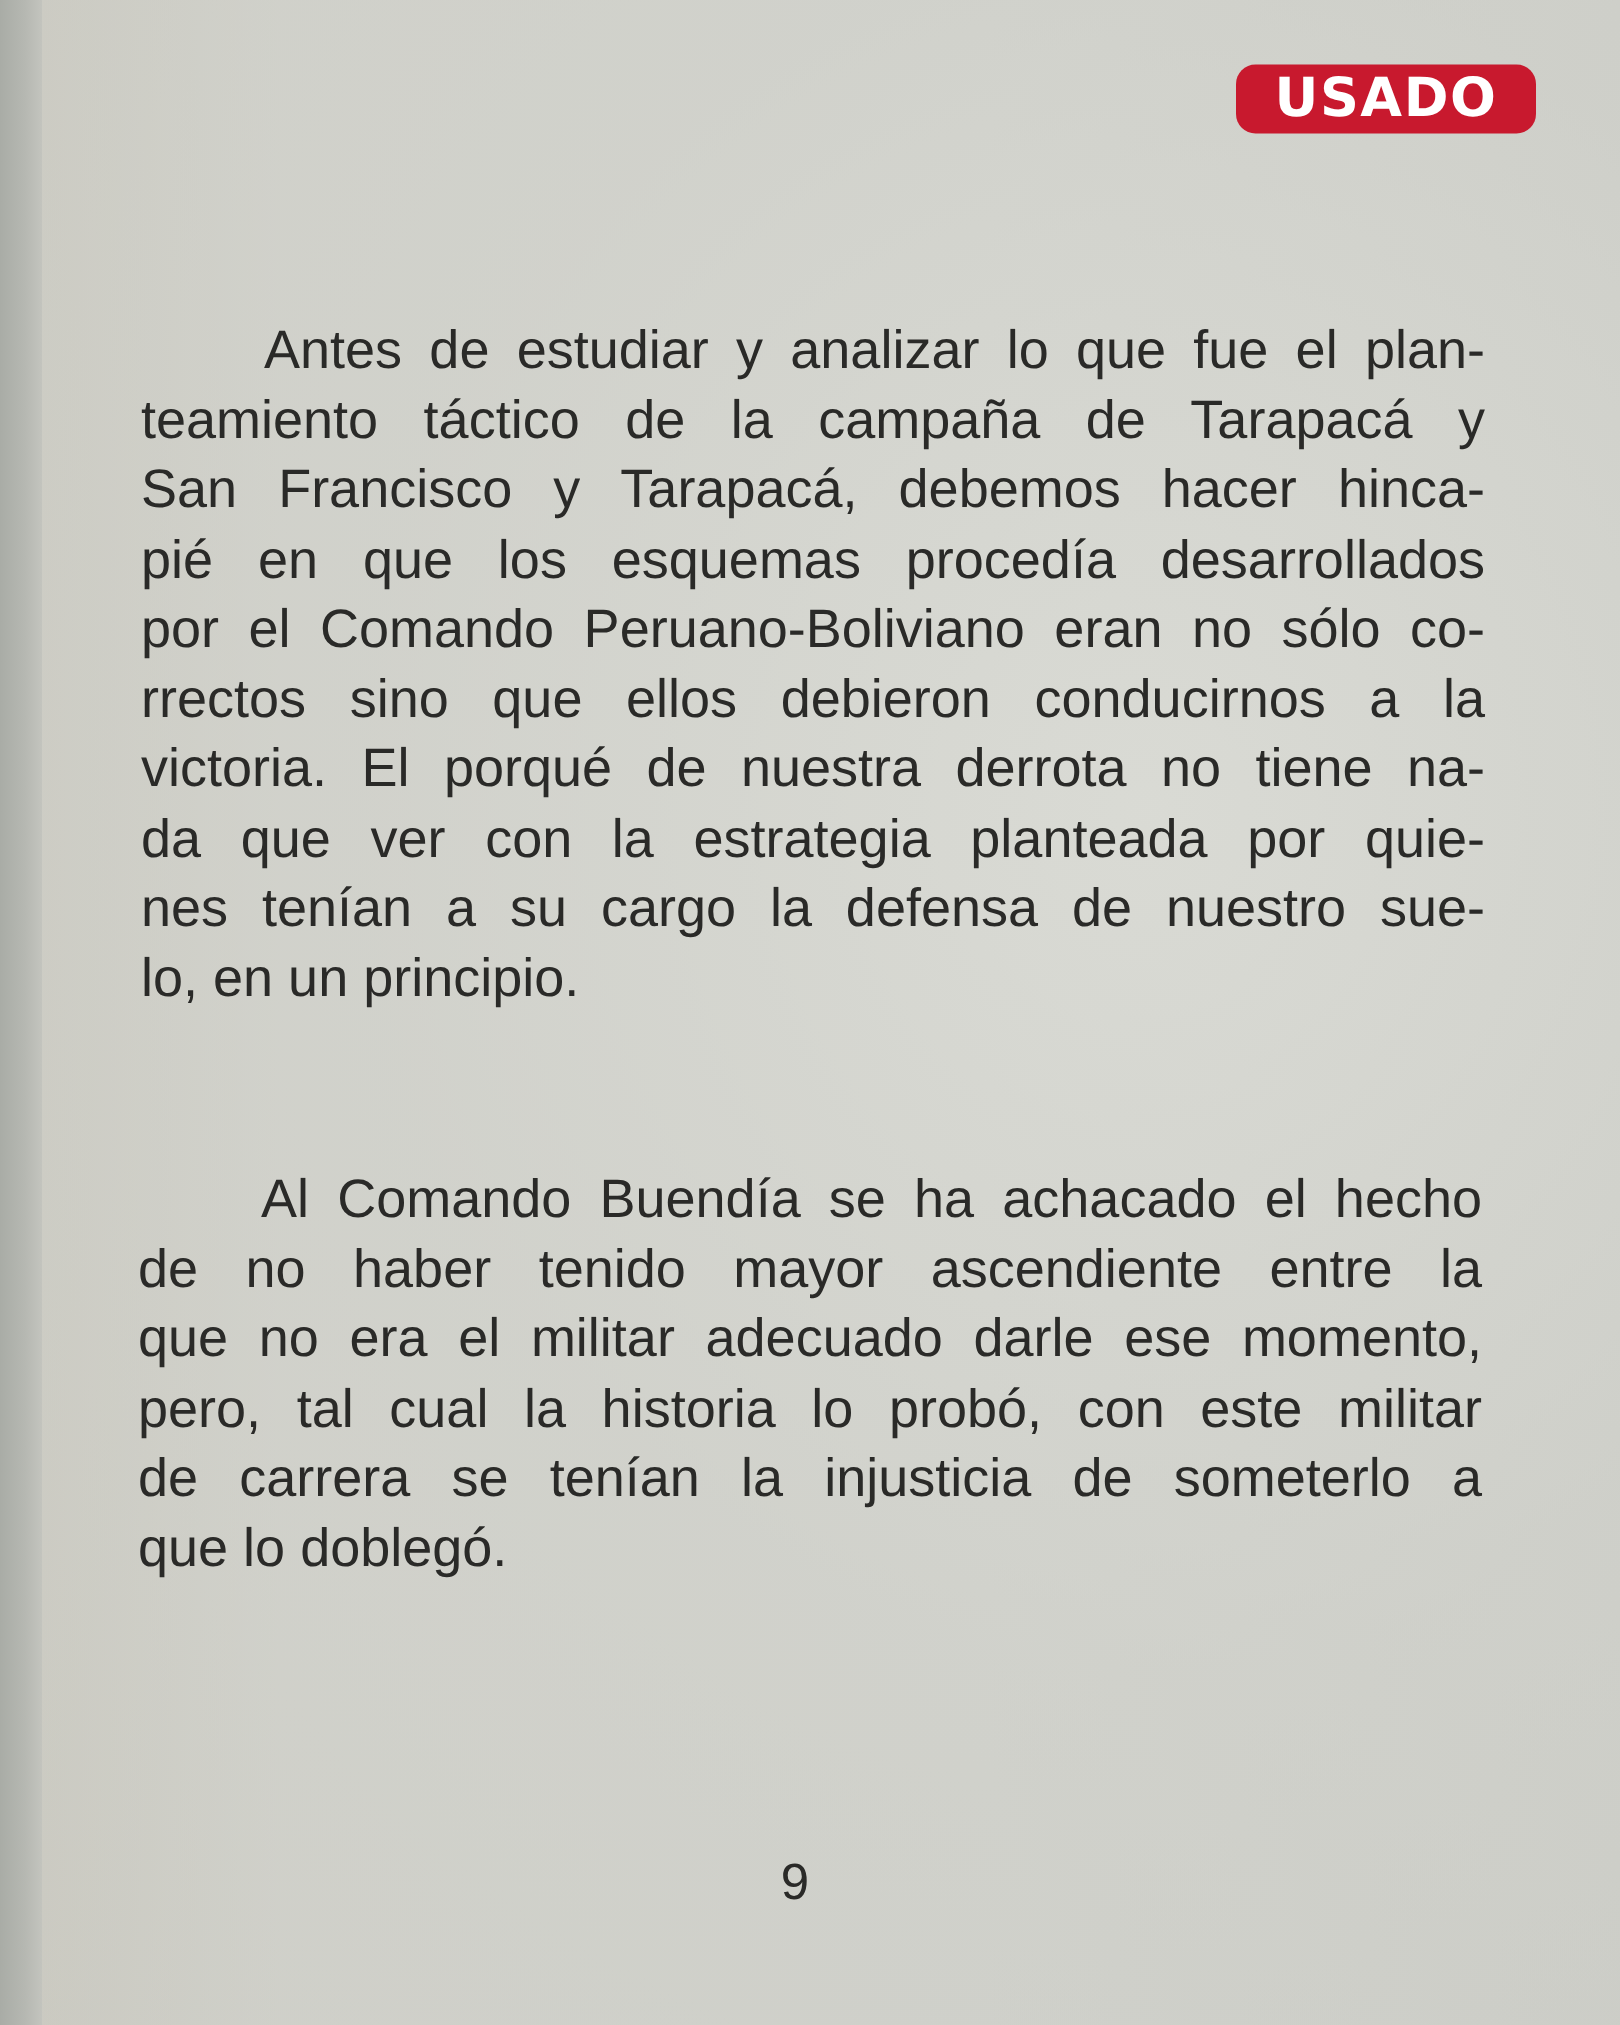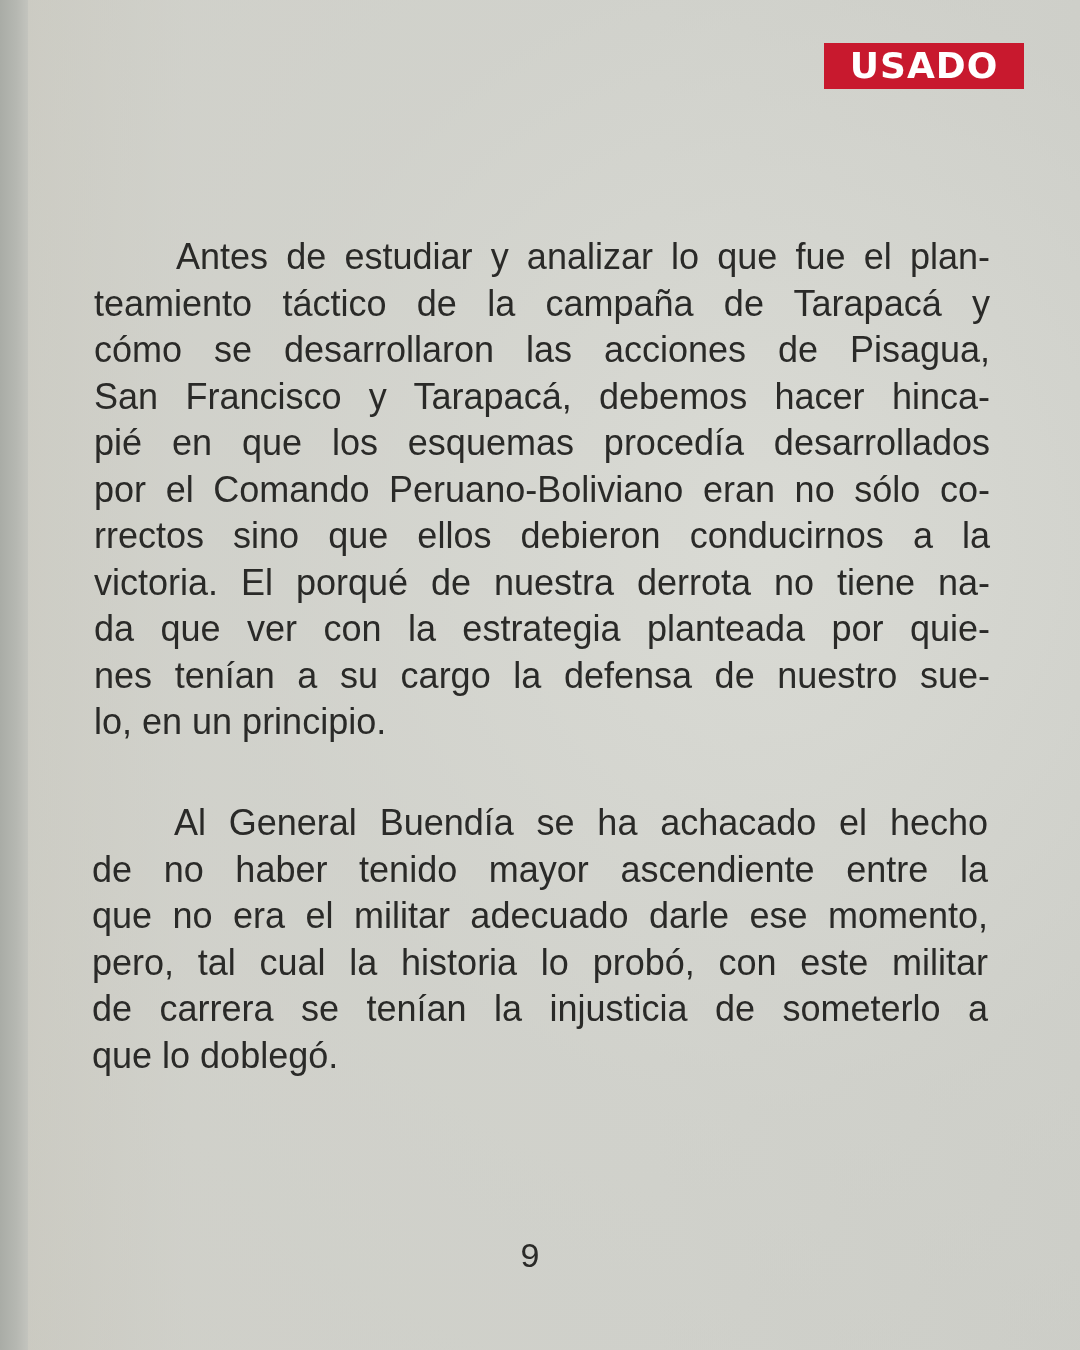--- a/index.html
+++ b/index.html
@@ -26,40 +26,39 @@
     width: 1052px; height: 1350px;
     background:
       radial-gradient(ellipse at 70% 40%, rgba(218,219,213,0.9) 0%, rgba(206,207,201,0.6) 50%, rgba(196,197,191,0.4) 100%),
       linear-gradient(to right, #cfcdc3 0%, #d6d6cf 15%, #d4d5cf 60%, #cfd0ca 100%);
   }
   .badge {
     position: absolute;
     left: 824px; top: 43px;
     width: 200px; height: 46px;
     background: #c8192e;
-    border-radius: 0;
+    border-radius: 13px;
     color: #ffffff;
     font-family: "DejaVu Sans", sans-serif;
     font-weight: bold;
     font-size: 36px;
     line-height: 46px;
     text-align: center;
     letter-spacing: 1px;
   }
   .text {
     position: absolute;
     left: 94px;
     width: 896px;
     color: #2a2a28;
     font-family: "Liberation Sans", sans-serif;
     font-size: 36px;
     line-height: 46.5px;
     text-align: justify;
     text-align-last: justify;
-    margin-top: 24px;
   }
   .line {
     display: block;
     white-space: nowrap;
     text-align: justify;
     text-align-last: justify;
     height: 46.5px;
   }
   .line.indent {
     padding-left: 82px;
@@ -83,33 +82,32 @@
 <body>
 
 <div class="spine"></div>
 <div class="page"></div>
 
 <div class="badge">USADO</div>
 
 <div class="text para1">
   <span class="line indent">Antes de estudiar y analizar lo que fue el plan-</span>
   <span class="line">teamiento táctico de la campaña de Tarapacá y</span>
-  <span class="line">cómo se desarrollaron las acciones de Pisagua,</span>
   <span class="line">San Francisco y Tarapacá, debemos hacer hinca-</span>
   <span class="line">pié en que los esquemas procedía desarrollados</span>
   <span class="line">por el Comando Peruano-Boliviano eran no sólo co-</span>
   <span class="line">rrectos sino que ellos debieron conducirnos a la</span>
   <span class="line">victoria. El porqué de nuestra derrota no tiene na-</span>
   <span class="line">da que ver con la estrategia planteada por quie-</span>
   <span class="line">nes tenían a su cargo la defensa de nuestro sue-</span>
   <span class="line last">lo, en un principio.</span>
 </div>
 
 <div class="text para2">
-  <span class="line indent">Al General Buendía se ha achacado el hecho</span>
+  <span class="line indent">Al Comando Buendía se ha achacado el hecho</span>
   <span class="line">de no haber tenido mayor ascendiente entre la</span>
   <span class="line">que no era el militar adecuado darle ese momento,</span>
   <span class="line">pero, tal cual la historia lo probó, con este militar</span>
   <span class="line">de carrera se tenían la injusticia de someterlo a</span>
   <span class="line last">que lo doblegó.</span>
 </div>
 
 <div class="page-number">9</div>
 
 </body></html>

